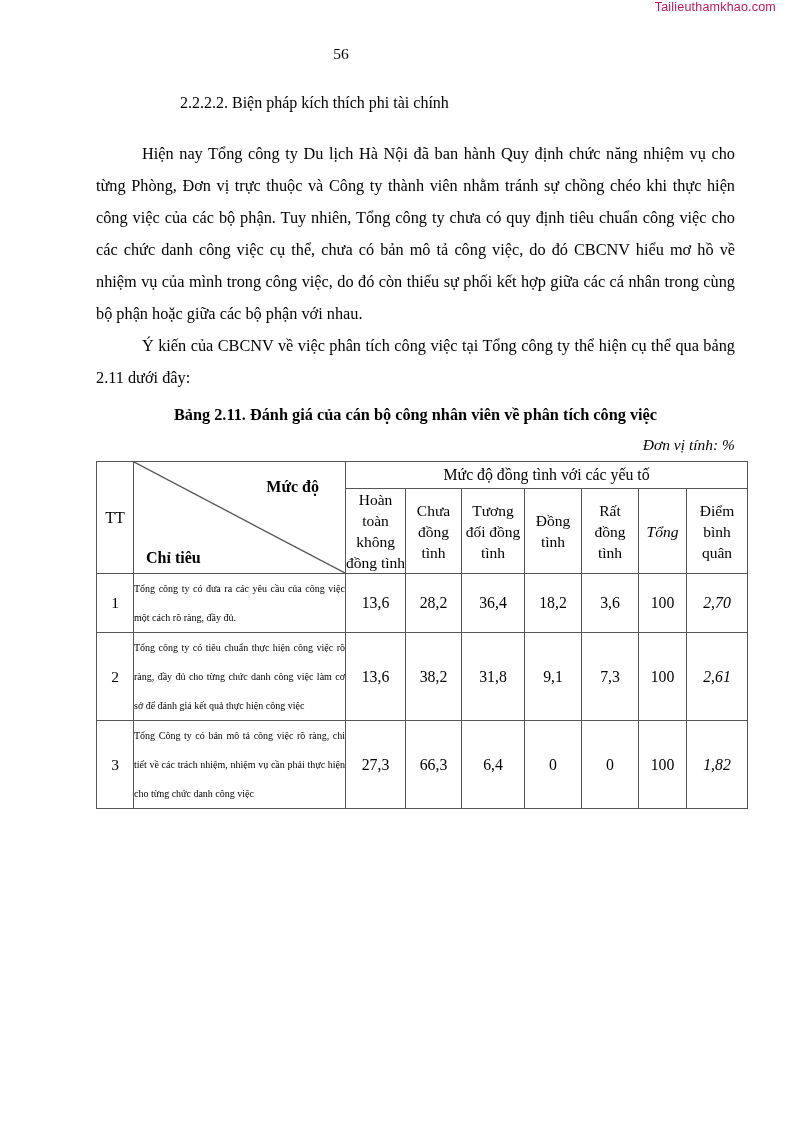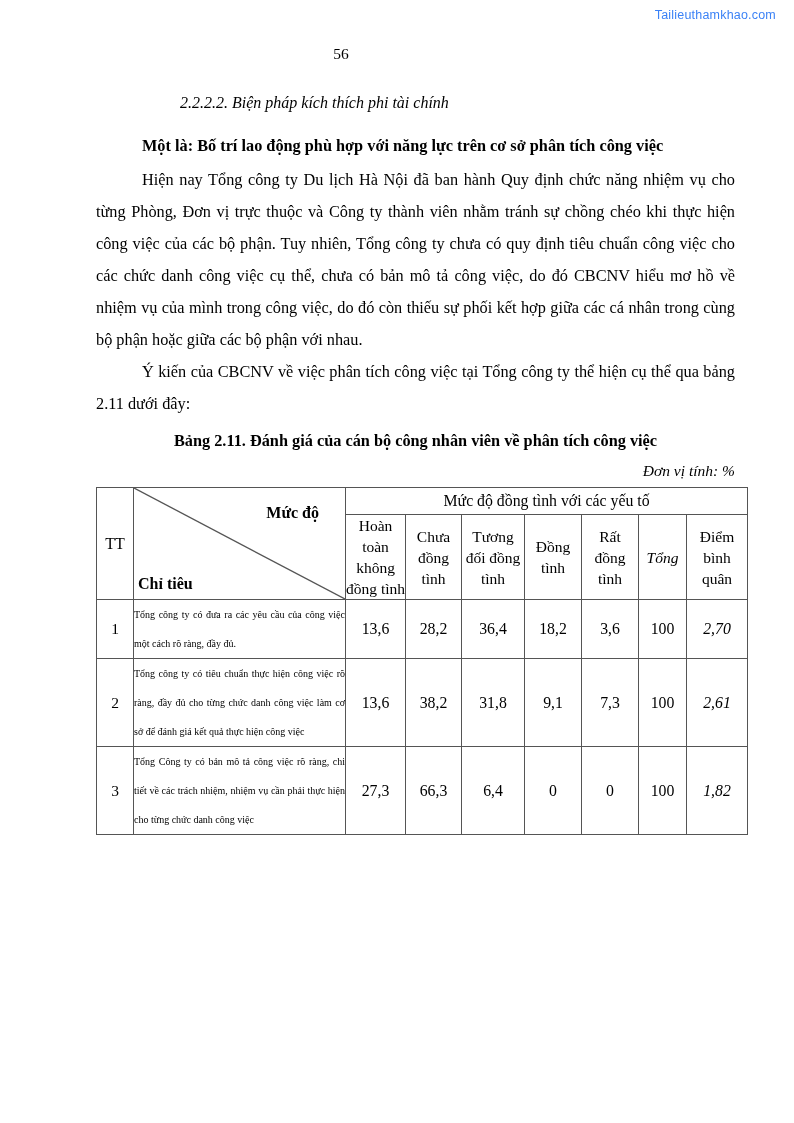--- a/index.html
+++ b/index.html
@@ -19,25 +19,25 @@
   .page {
     position: relative;
     width: 794px;
     height: 1123px;
     box-sizing: border-box;
   }
 
   
   .watermark {
     position: absolute;
-    top: 8px;
+    top: 0;
     right: 18px;
     font-family: "Liberation Sans", "DejaVu Sans", sans-serif;
     font-size: 12.5px;
-    color: #3b82f6;
+    color: #be185d;
     letter-spacing: 0.2px;
     user-select: none;
   }
 
   
   .page-number {
     position: absolute;
     top: 45px;
     left: 0;
     width: 682px;
@@ -58,25 +58,24 @@
     font-size: 16.3px;
     line-height: 32px;
     text-align: justify;
     text-indent: 46px;
     text-justify: inter-word;
     hyphens: none;
   }
   p.para:last-child { margin-bottom: 0; }
 
   .sec-heading {
-    font-style: italic;
     font-size: 16px;
     line-height: 30px;
     text-indent: 84px;
-    margin: 0 0 12px 0;
+    margin: 0 0 20px 0;
   }
 
   .bold-lead {
     font-weight: bold;
     font-size: 16.3px;
     line-height: 32px;
     text-indent: 46px;
     text-align: justify;
     margin: 0 0 2px 0;
   }
@@ -168,21 +167,21 @@
   .split-topright {
     position: absolute;
     top: 16px;
     right: 26px;
     font-weight: bold;
     font-size: 16px;
   }
   .split-bottomleft {
     position: absolute;
     bottom: 6px;
-    left: 4px;
+    left: 12px;
     font-weight: bold;
     font-size: 16px;
   }
 
   td.tt-cell {
     text-align: center;
     vertical-align: top;
     font-size: 15.5px;
     padding-top: 4px;
   }
@@ -208,21 +207,20 @@
 <div class="page">
 
   <div class="watermark">Tailieuthamkhao.com</div>
 
   <div class="page-number">56</div>
 
   <div class="content">
 
     <p class="sec-heading">2.2.2.2. Biện pháp kích thích phi tài chính</p>
 
-    <p class="bold-lead">Một là: Bố trí lao động phù hợp với năng lực trên cơ sở phân tích công việc</p>
 
     <p class="para">Hiện nay Tổng công ty Du lịch Hà Nội đã ban hành Quy định chức năng nhiệm vụ cho từng Phòng, Đơn vị trực thuộc và Công ty thành viên nhằm tránh sự chồng chéo khi thực hiện công việc của các bộ phận. Tuy nhiên, Tổng công ty chưa có quy định tiêu chuẩn công việc cho các chức danh công việc cụ thể, chưa có bản mô tả công việc, do đó CBCNV hiểu mơ hồ về nhiệm vụ của mình trong công việc, do đó còn thiếu sự phối kết hợp giữa các cá nhân trong cùng bộ phận hoặc giữa các bộ phận với nhau.</p>
 
     <p class="para">Ý kiến của CBCNV về việc phân tích công việc tại Tổng công ty thể hiện cụ thể qua bảng 2.11 dưới đây:</p>
 
     <p class="table-caption">Bảng 2.11. Đánh giá của cán bộ công nhân viên về phân tích công việc</p>
 
     <p class="unit-line">Đơn vị tính: %</p>
 
     <table class="data-table">

